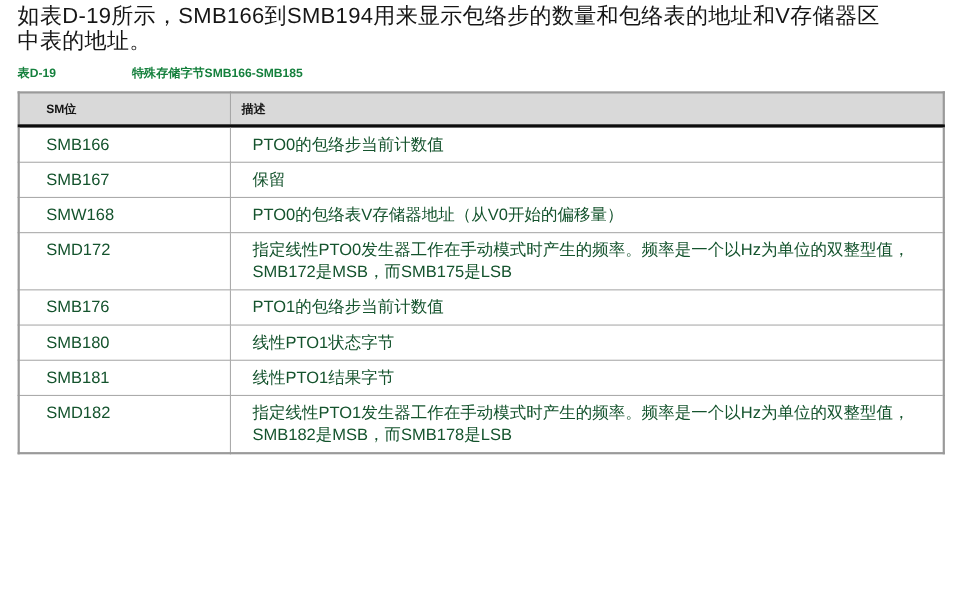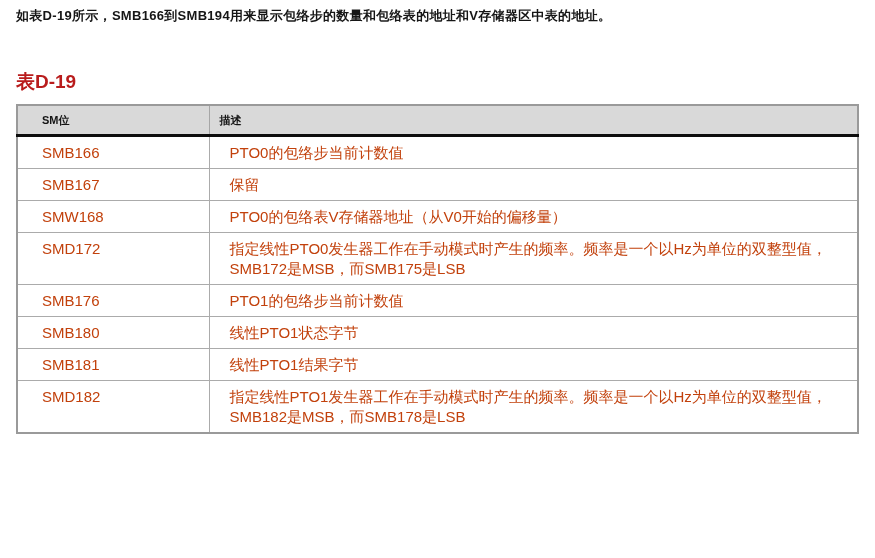--- a/index.html
+++ b/index.html
@@ -7,34 +7,34 @@
     width: 875px; height: 558px;
     background: #ffffff;
     font-family: "Liberation Sans", "DejaVu Sans", sans-serif;
     color: #1a1a1a;
     overflow: hidden;
   }
   .page { padding: 4px 16px 0 16px; }
 
   .intro {
     width: 796px;
-    font-size: 13px;
-    font-weight: bold;
+    font-size: 20px;
+    font-weight: normal;
     line-height: 23px;
     letter-spacing: 0.3px;
     color: #161616;
   }
 
   .caption {
-    margin-top: 42px;
+    margin-top: 9px;
     display: flex;
     align-items: baseline;
-    font-size: 19px;
+    font-size: 11px;
     font-weight: bold;
-    color: #b91c1c;
+    color: #15803d;
   }
   .caption-label { width: 104px; flex: 0 0 104px; }
 
   table.sm-table {
     margin-top: 9px;
     width: 843px;
     border-collapse: collapse;
     table-layout: fixed;
     border: 2px solid #9a9a9a;
     font-size: 15px;
@@ -51,33 +51,34 @@
     border: 1px solid #a6a6a6;
     border-bottom: 3px solid #0d0d0d;
   }
   table.sm-table th.desc-h { padding-left: 10px; margin-top: 16px; }
 
   table.sm-table td {
     border: 1px solid #ababab;
     padding: 6px 10px 5px 24px;
     line-height: 20px;
     vertical-align: top;
-    color: #c2410c;
+    color: #14532d;
   }
   table.sm-table td.c2 { padding-left: 20px; padding-right: 14px; }
 </style>
 </head>
 <body>
 
 <div class="page">
 
   <div class="intro">如表D-19所示，SMB166到SMB194用来显示包络步的数量和包络表的地址和V存储器区中表的地址。</div>
 
   <div class="caption">
     <span class="caption-label">表D-19</span>
+    <span class="caption-title">特殊存储字节SMB166-SMB185</span>
   </div>
 
   <table class="sm-table">
     <colgroup>
         <col class="c1">
         <col class="c2">
       </colgroup>
     <thead>
       <tr>
         <th>SM位</th>

